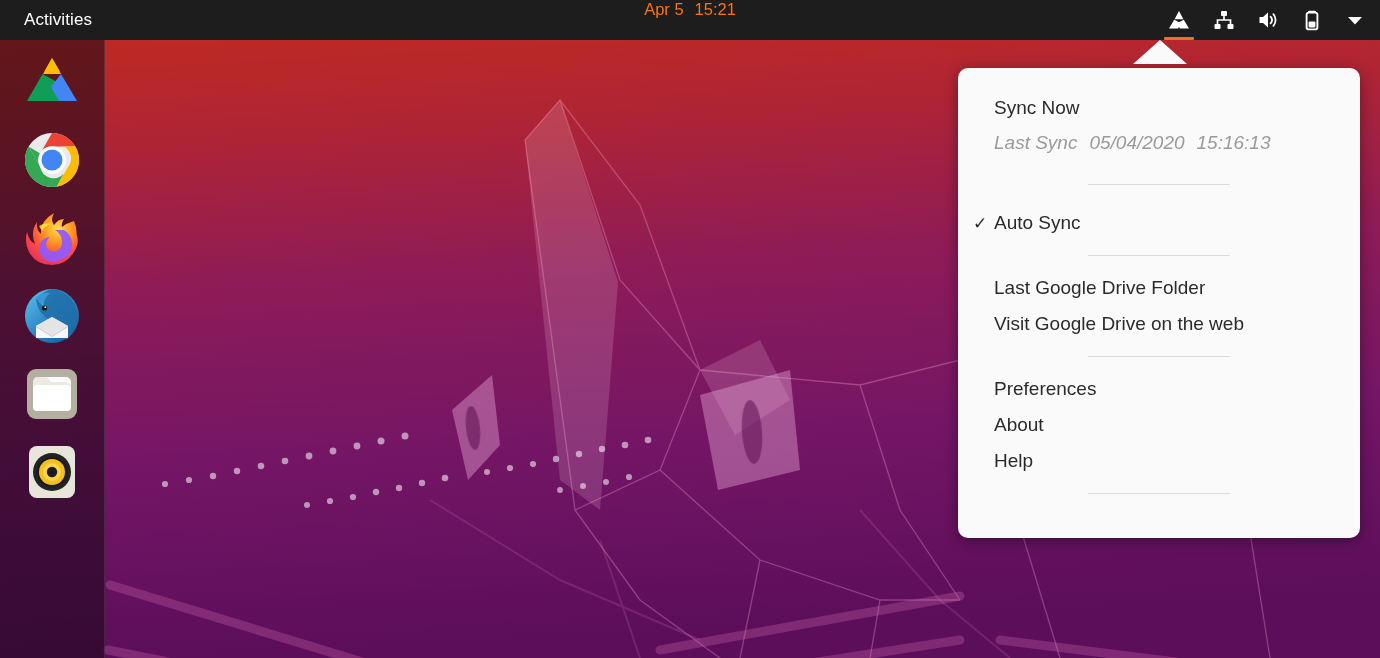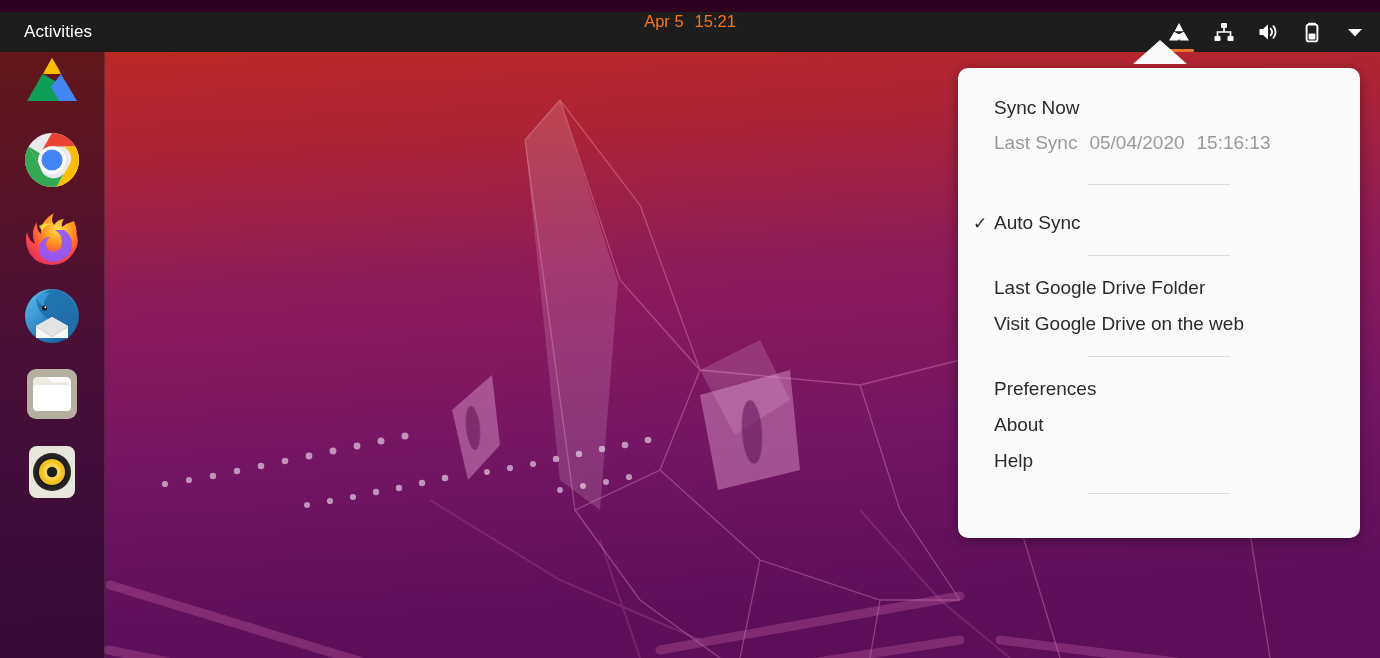--- a/index.html
+++ b/index.html
@@ -16,21 +16,21 @@
     position:absolute; left:0; top:40px; width:1380px; height:618px;
     background:linear-gradient(176deg,#bf2a22 0%,#b2252f 14%,#9c2047 36%,#84195c 58%,#731565 76%,#6a1163 88%,#5e0f5c 100%);
     overflow:hidden;
   }
   #wallpaper svg { position:absolute; left:0; top:0; width:100%; height:100%; display:block; }
 
   
   #topbar {
     position:absolute; left:0; top:0; width:1380px; height:40px;
     background:#1d1d1d; color:#ffffff;
-    display:flex; align-items:center; z-index:30;margin-top:12px;
+    display:flex; align-items:center; z-index:30;
   }
   #activities {
     position:absolute; left:14px; top:0; height:40px;
     display:flex; align-items:center; padding:0 10px;
     font-size:17px; color:#ffffff; letter-spacing:.1px;
   }
   #clock {
     position:absolute; left:0; top:0; width:1380px; height:40px;
     display:flex; align-items:flex-start; justify-content:center;
     font-size:16.5px; color:#f97316; pointer-events:none;
@@ -77,21 +77,21 @@
   #menu-arrow svg { display:block; }
   .m-item {
     padding:0 36px; height:36px; display:flex; align-items:center;
     font-size:19px; color:#2b2b2b; position:relative;
   }
   .m-check {
     position:absolute; left:15px; font-size:17px; color:#2b2b2b; line-height:1;
   }
   .m-sub {
     padding:0 36px; height:34px; display:flex; align-items:center; gap:12px;
-    font-size:19px; color:#9a9a9a;
+    font-size:19px; color:#9a9a9a;font-style:italic;
   }
   .m-sep {
     height:1px; background:#dcdcdc;
     margin:14px 130px 14px 130px;
   }
   .m-gap-sm { height:10px; }
   .m-gap-xs { height:6px; }
 </style>
 </head>
 <body>

